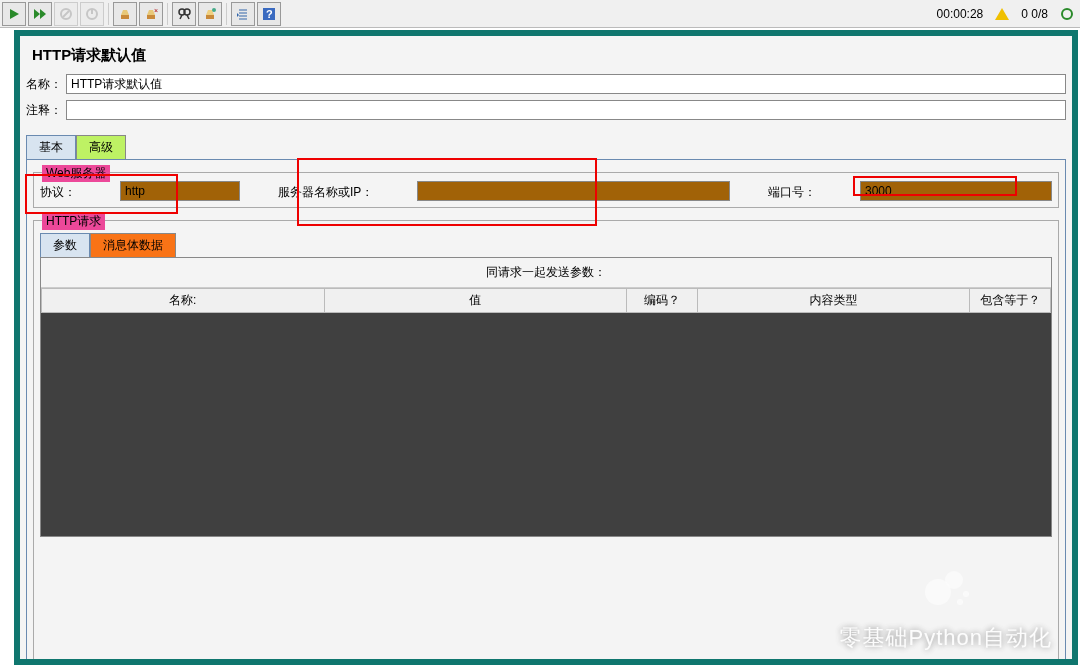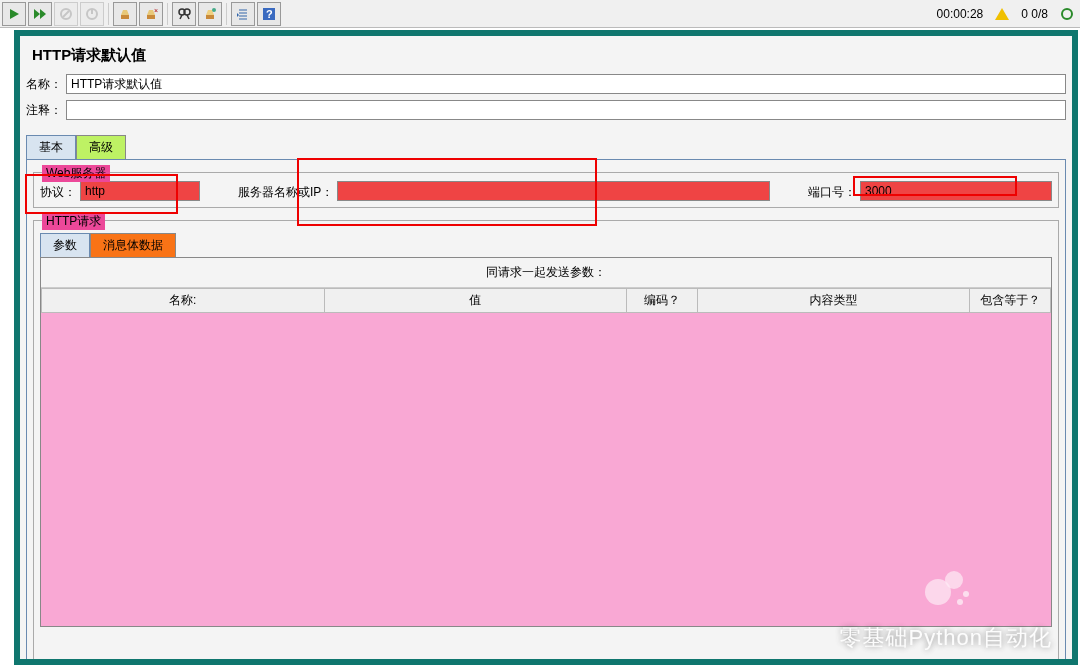--- a/index.html
+++ b/index.html
@@ -124,43 +124,44 @@
   font-size: 12px;
 }
 .inline-fields {
   display: flex;
   align-items: flex-end;
   gap: 4px;
 }
 .small-input {
   height: 20px;
   border: 1px solid #888;
-  background: #ef4444;
+  background: #a16207;
   padding: 0 4px;
   font-size: 12px;
+  margin-left: 40px;
 }
 .sub-tabs {
   display: flex;
   margin-top: 4px;
 }
 .sub-tab {
   border: 1px solid #888;
   border-bottom: none;
   padding: 3px 12px;
   background: #f97316;
   cursor: pointer;
 }
 .sub-tab.active {
   background: #d8e4f0;
   border-color: #6a8ab0;
 }
 .params-panel {
   border: 1px solid #888;
-  background: #f9a8d4;
-  height: 370px;
+  background: #404040;
+  height: 280px;
   overflow: hidden;
 }
 .params-caption {
   text-align: center;
   padding: 6px 0;
   border-bottom: 1px solid #ccc;
   background: #f4f4f4;
 }
 .params-table {
   width: 100%;

